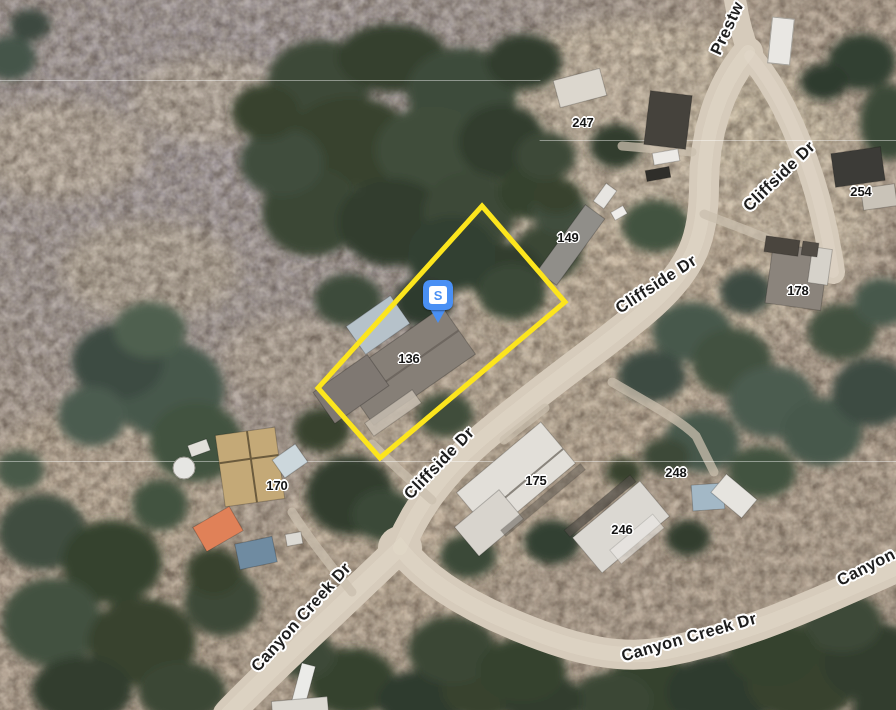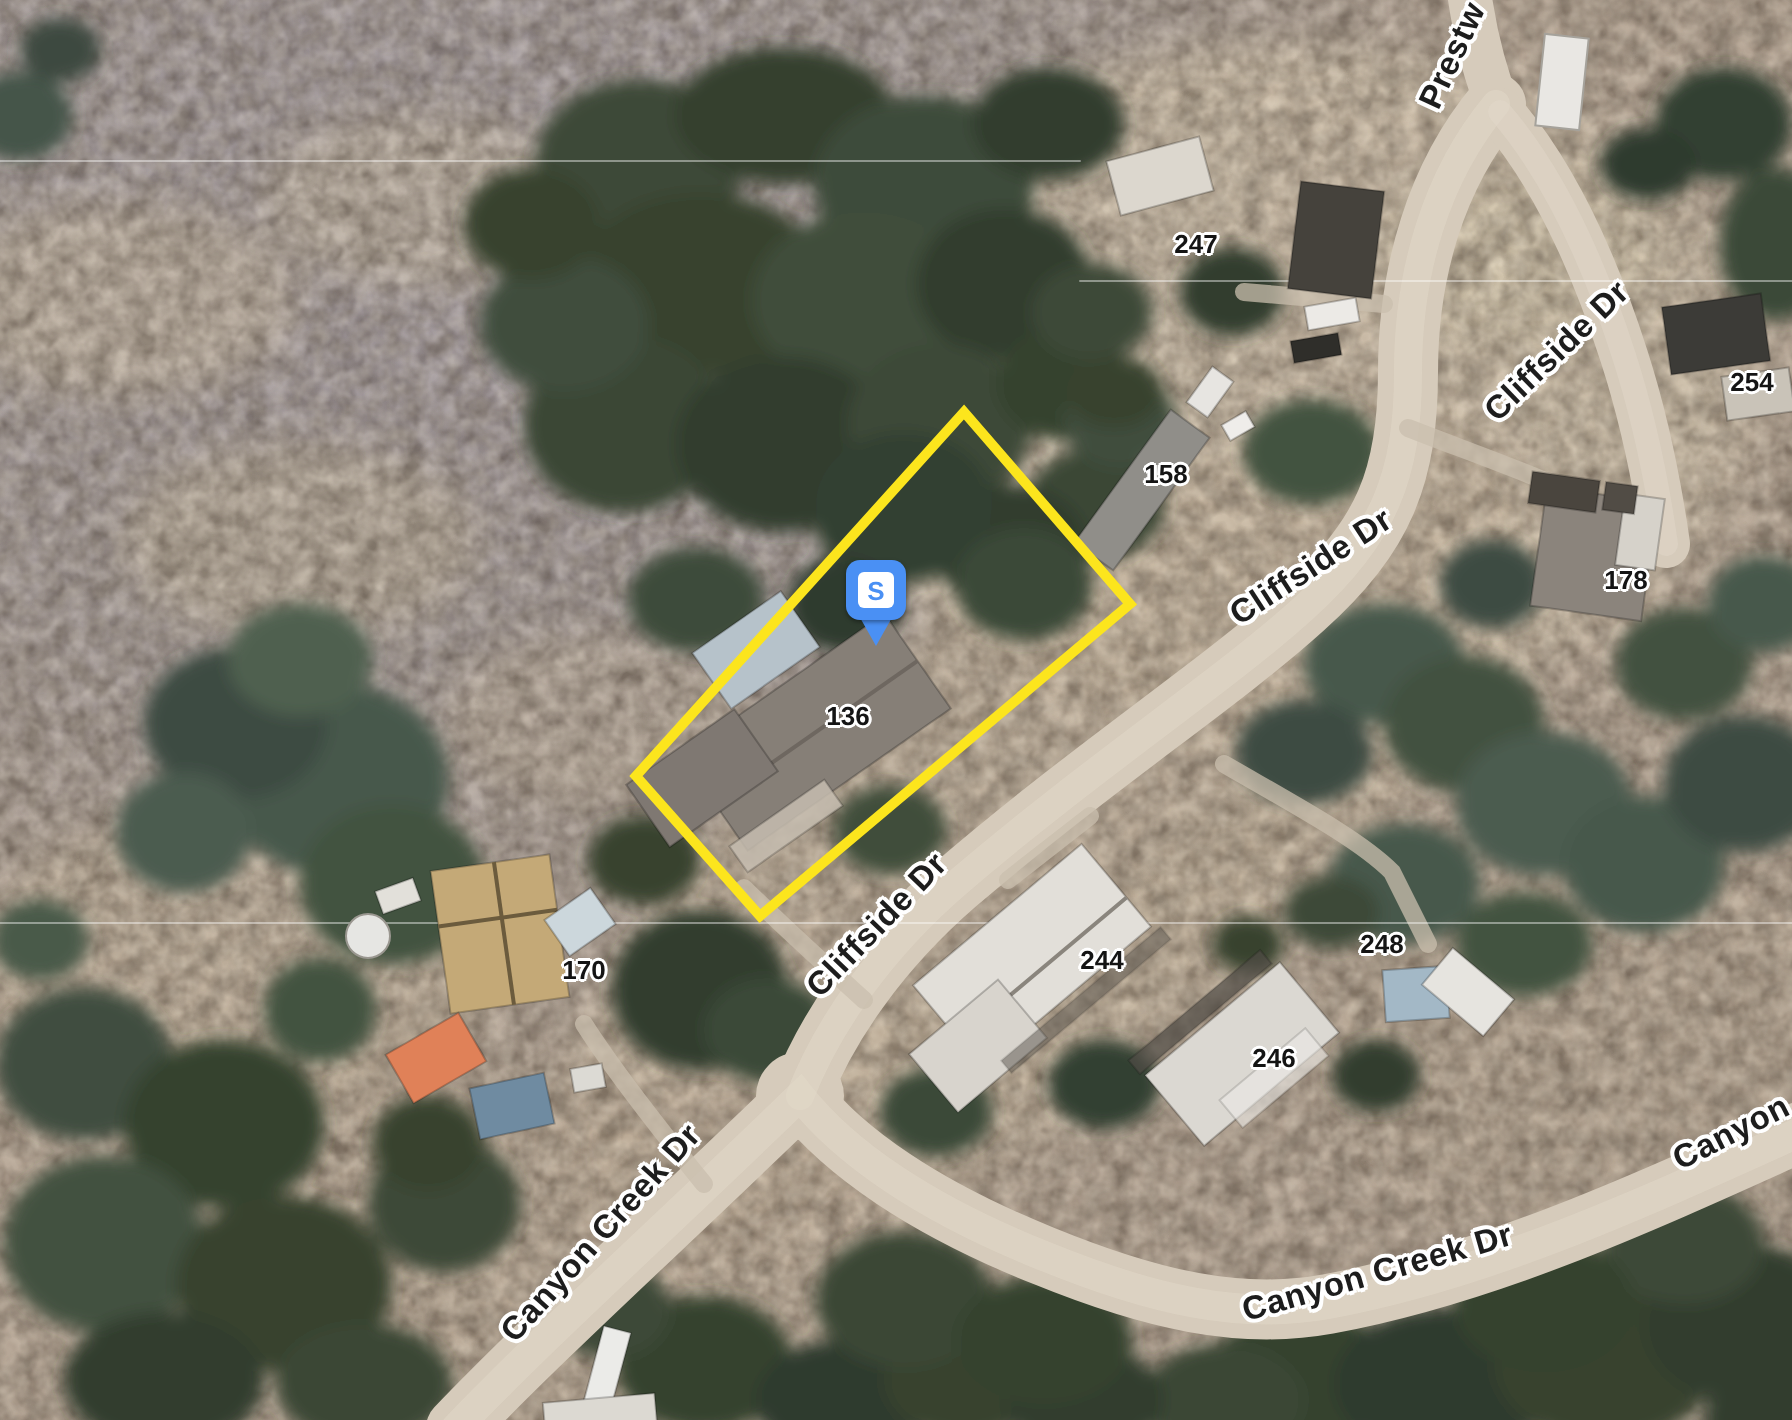--- a/index.html
+++ b/index.html
@@ -14,21 +14,20 @@
     transform:translate(-50%,-50%) rotate(var(--r,0deg));
     text-shadow:-2px 0 0 #fff,2px 0 0 #fff,0 -2px 0 #fff,0 2px 0 #fff,
       -1.5px -1.5px 0 #fff,1.5px -1.5px 0 #fff,-1.5px 1.5px 0 #fff,1.5px 1.5px 0 #fff;
   }
   .house-number{
     position:absolute;white-space:nowrap;font-weight:700;font-size:13px;
     color:#141414;
     transform:translate(-50%,-50%);
     text-shadow:-1.5px 0 0 #fff,1.5px 0 0 #fff,0 -1.5px 0 #fff,0 1.5px 0 #fff,
       -1px -1px 0 #fff,1px -1px 0 #fff,-1px 1px 0 #fff,1px 1px 0 #fff;
-    margin-left:15px;
   }
   .marker{position:absolute;transform:translate(-50%,0);z-index:30;cursor:pointer;}
   .pin-head{
     position:relative;width:30px;height:30px;border-radius:7px;
     background:#4a90f4;box-shadow:0 1px 2px rgba(0,0,0,.4);
   }
   .pin-icon{
     position:absolute;left:6px;top:6px;right:6px;bottom:6px;background:#fff;
     border-radius:3px;display:flex;align-items:center;justify-content:center;
     font-weight:700;font-size:13px;color:#3f83f2;line-height:1;
@@ -334,26 +333,26 @@
   <div class="labels-layer">
     <div class="street-label" style="left:727px;top:28px;--r:-65deg">Prestw</div>
     <div class="street-label" style="left:779px;top:176px;--r:-44deg">Cliffside Dr</div>
     <div class="street-label" style="left:656px;top:284px;--r:-33deg">Cliffside Dr</div>
     <div class="street-label" style="left:439px;top:463px;--r:-46deg">Cliffside Dr</div>
     <div class="street-label" style="left:301px;top:617px;--r:-48deg">Canyon Creek Dr</div>
     <div class="street-label" style="left:689px;top:637px;--r:-16deg">Canyon Creek Dr</div>
     <div class="street-label" style="left:866px;top:567px;--r:-27deg">Canyon</div>
 
     <div class="house-number" style="left:583px;top:122px">247</div>
-    <div class="house-number" style="left:568px;top:237px">158</div>
+    <div class="house-number" style="left:568px;top:237px">149</div>
     <div class="house-number" style="left:861px;top:191px">254</div>
     <div class="house-number" style="left:798px;top:290px">178</div>
     <div class="house-number" style="left:409px;top:358px">136</div>
     <div class="house-number" style="left:277px;top:485px">170</div>
-    <div class="house-number" style="left:536px;top:480px">244</div>
+    <div class="house-number" style="left:536px;top:480px">175</div>
     <div class="house-number" style="left:622px;top:529px">246</div>
     <div class="house-number" style="left:676px;top:472px">248</div>
   </div>
 
   <div class="marker" style="left:438px;top:280px">
     <div class="pin-head" style="background: rgb(74, 144, 244);">
       <div class="pin-icon" style="background: rgb(255, 255, 255); color: rgb(74, 144, 244);">S</div>
     </div>
     <div class="pin-tail" style="border-top-color: rgb(74, 144, 244);"></div>
   </div>

